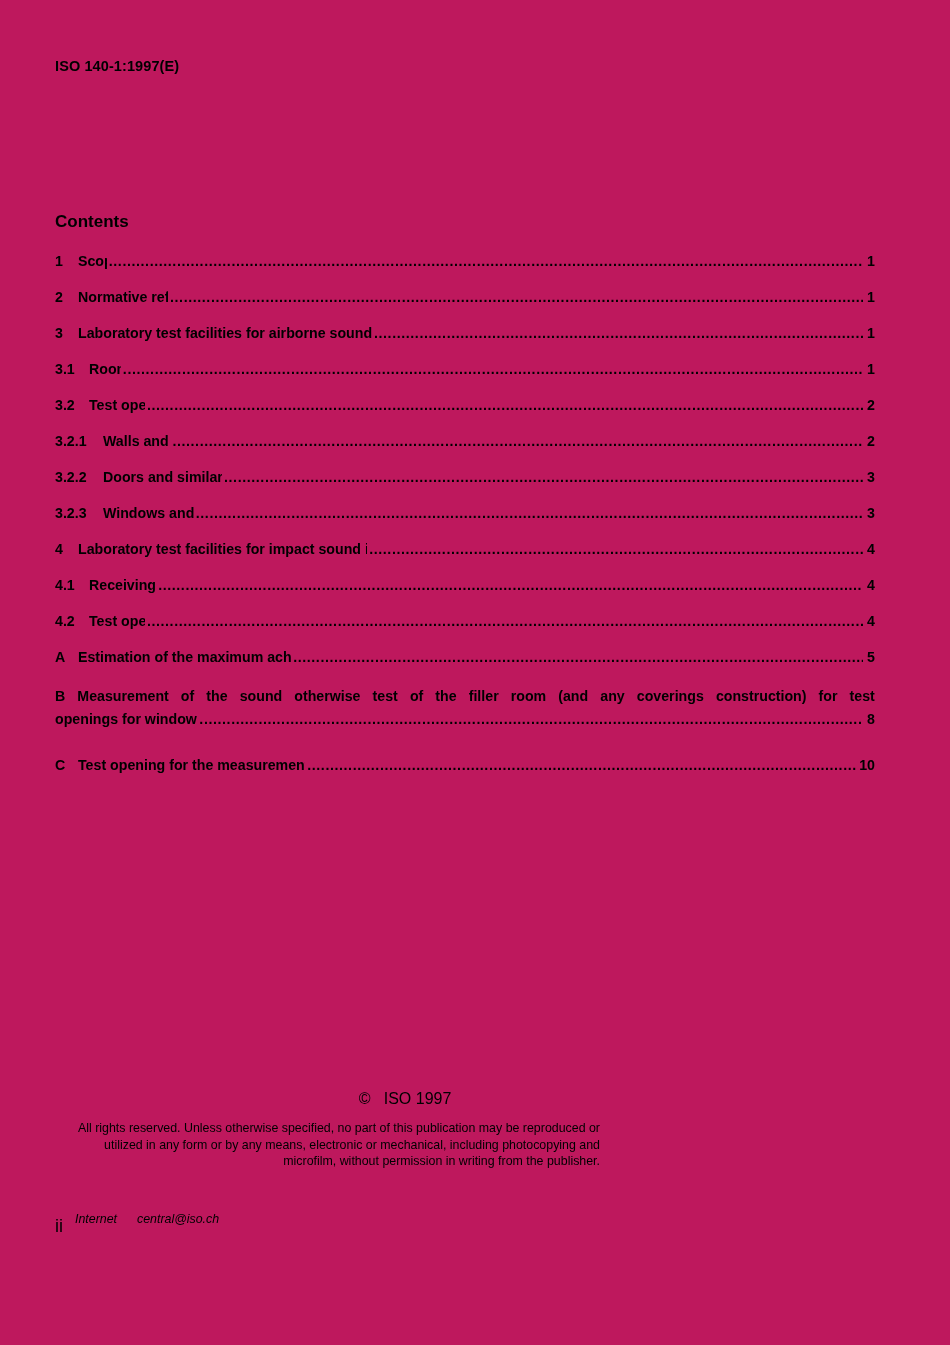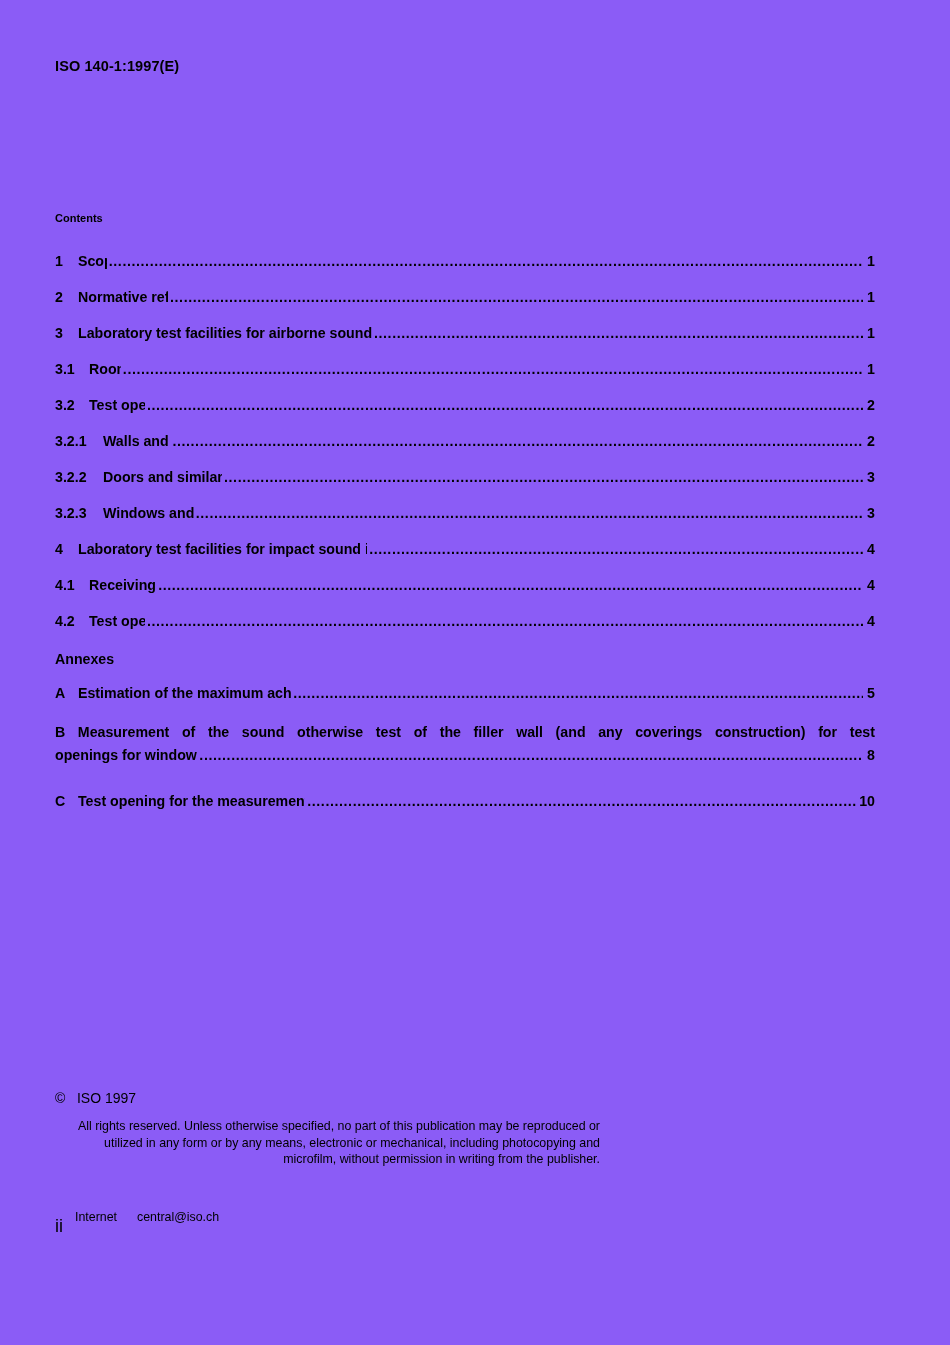--- a/index.html
+++ b/index.html
@@ -8,40 +8,40 @@
     background: #ffffff;
   }
   body {
     font-family: "Liberation Sans", sans-serif;
     color: #000000;
   }
   .page {
     position: relative;
     width: 950px;
     height: 1345px;
-    background: #8b5cf6;
+    background: #be185d;
     overflow: hidden;
   }
 
   
   .doc-header {
     position: absolute;
     left: 55px;
     top: 58px;
     font-size: 14.5px;
     font-weight: bold;
     letter-spacing: 0.1px;
   }
 
   
   .contents-title {
     position: absolute;
     left: 55px;
     top: 212px;
-    font-size: 11px;
+    font-size: 17px;
     font-weight: bold;
   }
 
   .toc {
     position: absolute;
     left: 55px;
     top: 253px;
     width: 820px;
   }
 
@@ -118,39 +118,41 @@
   }
 
   
   .footer {
     position: absolute;
     left: 55px;
     top: 1090px;
     width: 700px;
   }
   .copyright-line {
-    font-size: 14px;
+    font-size: 16px;
     margin-bottom: 12px;
     white-space: pre;
+    text-align: center;
   }
   .rights {
     font-size: 12.4px;
     line-height: 16.5px;
     width: 545px;
     text-align: right;
   }
   .address {
     font-size: 12.4px;
     line-height: 16.5px;
     margin-top: 8px;
     margin-left: 20px;
     white-space: pre;
   }
   .addr-row {
     display: flex;
+    font-style: italic;
   }
   .addr-key {
     min-width: 62px;
     flex: 0 0 auto;
   }
 
   .page-number {
     position: absolute;
     left: 55px;
     top: 1216px;
@@ -238,42 +240,41 @@
       <span class="toc-page">4</span>
     </div>
 
     <div class="toc-row lvl2">
       <span class="toc-num">4.2</span>
       <span class="toc-text">Test opening</span>
       <span class="toc-dots"></span>
       <span class="toc-page">4</span>
     </div>
 
-    <div class="toc-label">Annexes</div>
 
     <div class="toc-row lvl-ann">
       <span class="toc-num">A</span>
       <span class="toc-text">Estimation of the maximum achievable sound reduction index</span>
       <span class="toc-dots"></span>
       <span class="toc-page">5</span>
     </div>
 
     <div class="toc-wrap">
       <div class="wrap-line1" id="annexB-line1">
           <span class="w-word">B</span>
           <span class="w-word">Measurement</span>
           <span class="w-word">of</span>
           <span class="w-word">the</span>
           <span class="w-word">sound</span>
           <span class="w-word">otherwise</span>
           <span class="w-word">test</span>
           <span class="w-word">of</span>
           <span class="w-word">the</span>
           <span class="w-word">filler</span>
-          <span class="w-word">wall</span>
+          <span class="w-word">room</span>
           <span class="w-word">(and</span>
           <span class="w-word">any</span>
           <span class="w-word">coverings</span>
           <span class="w-word">construction)</span>
           <span class="w-word">for</span>
           <span class="w-word">test</span>
         </div>
       <div class="wrap-line2">
         <span class="toc-text">openings for windows and glazings</span>
         <span class="toc-dots"></span>

